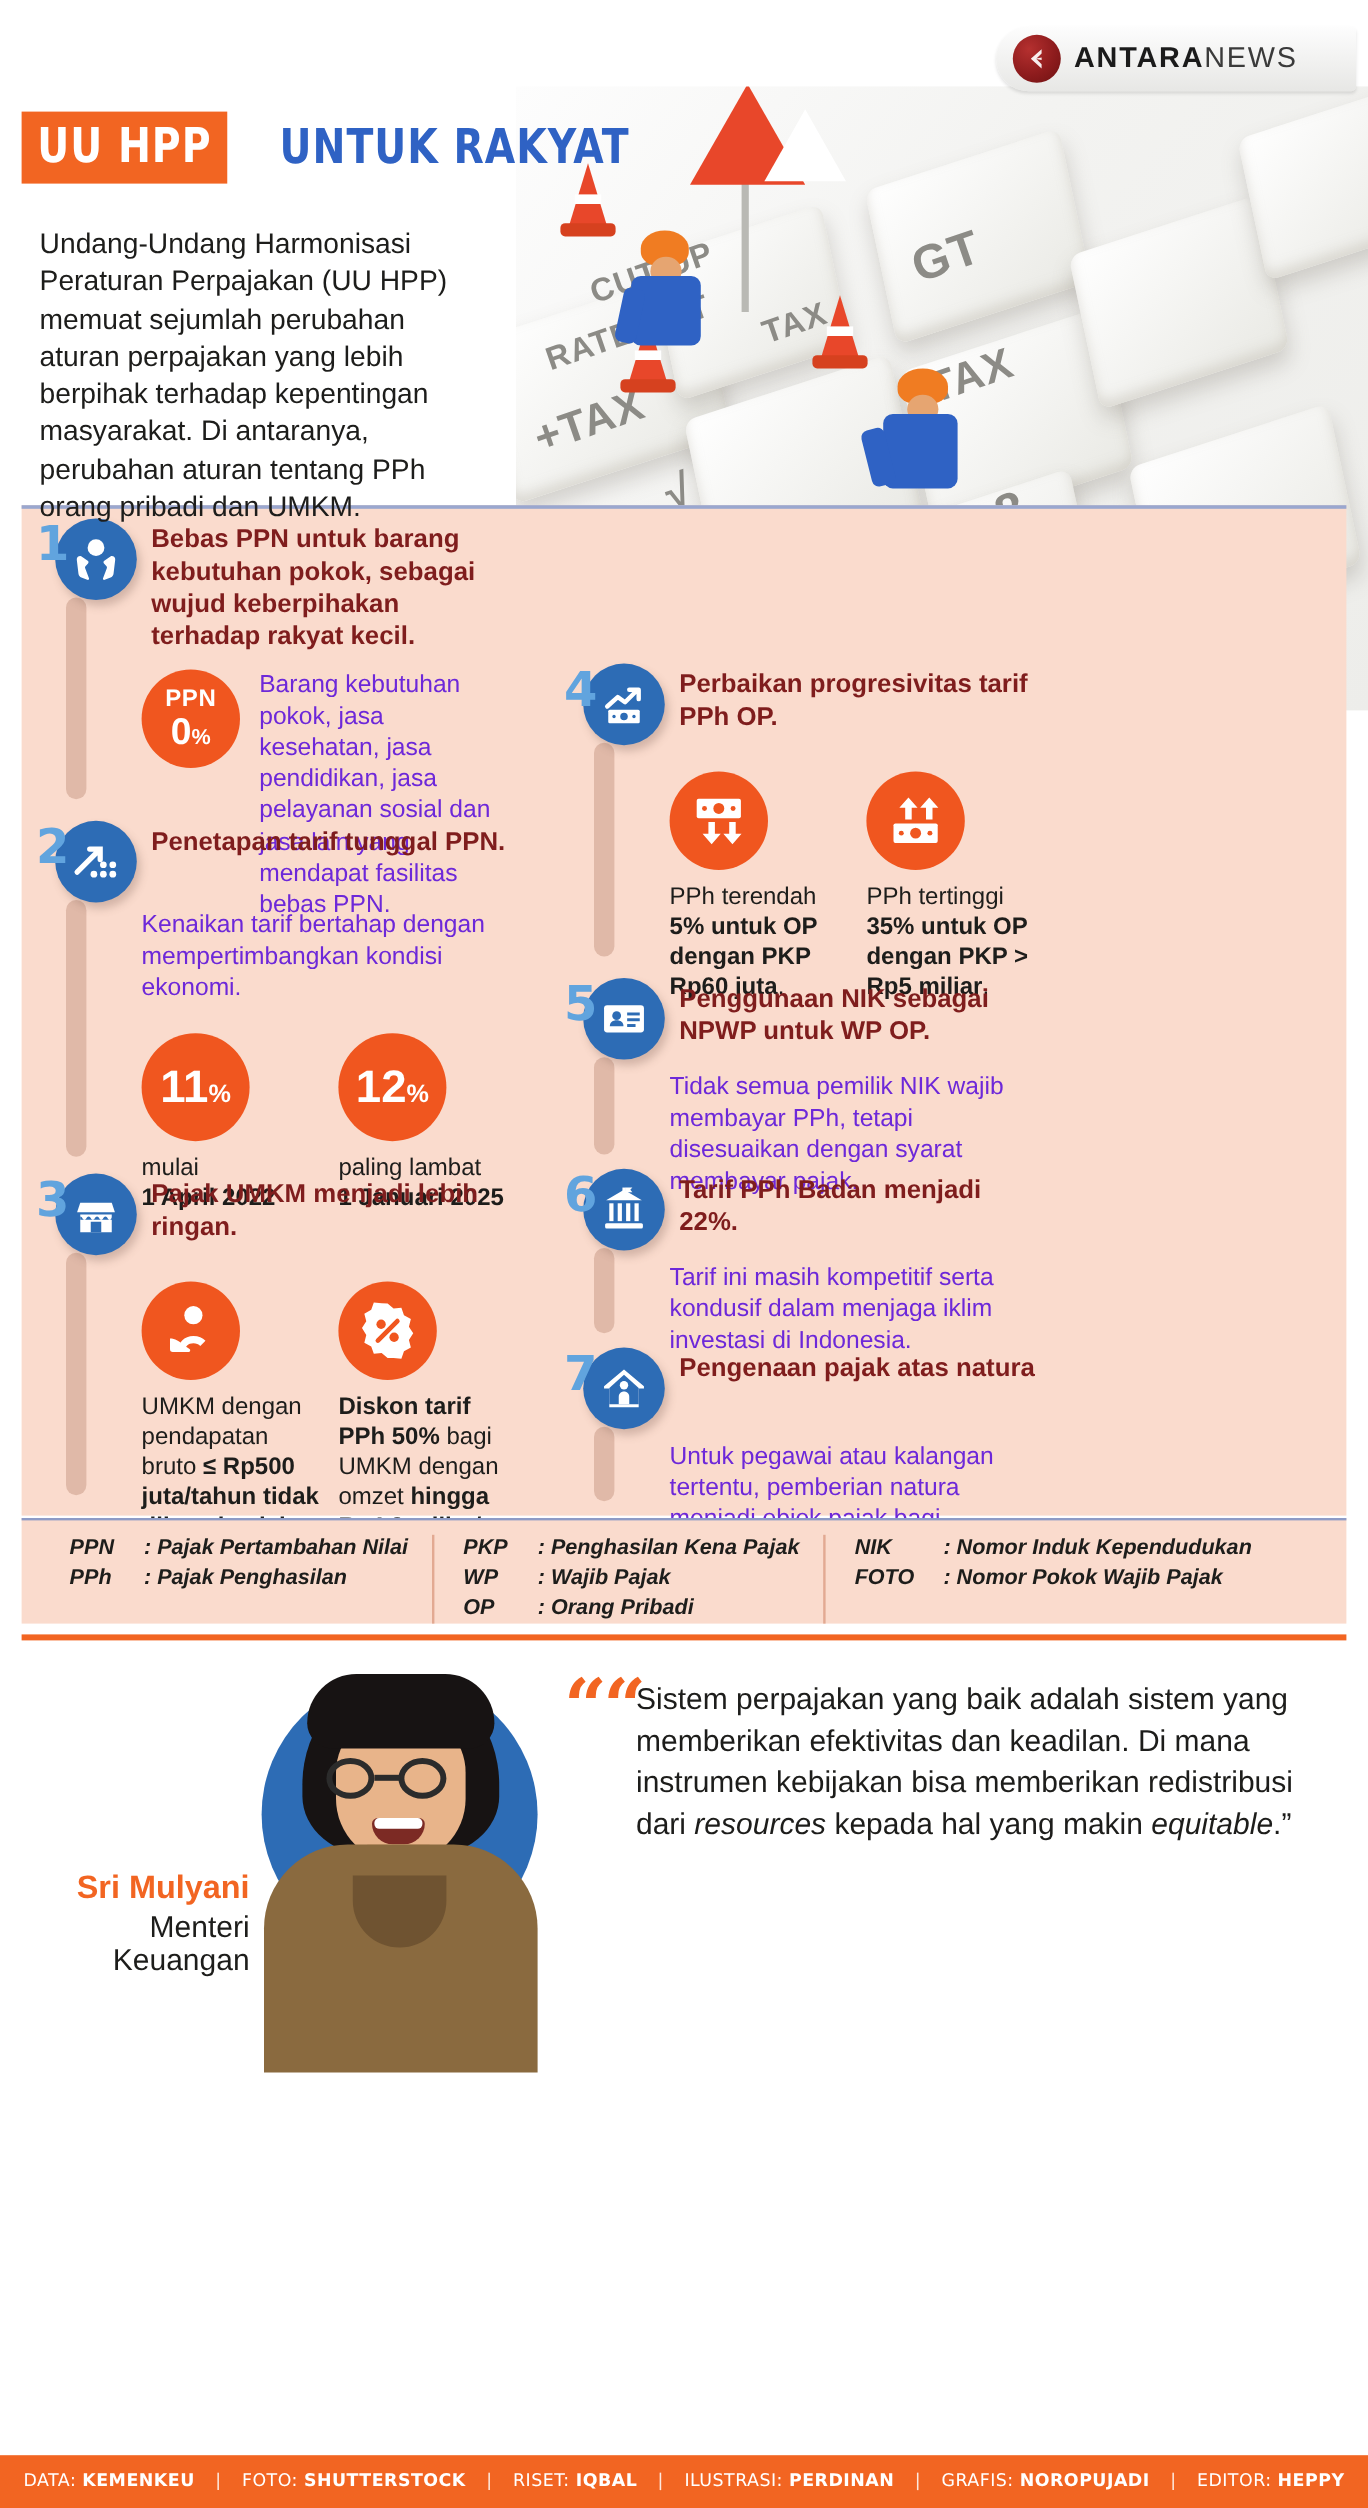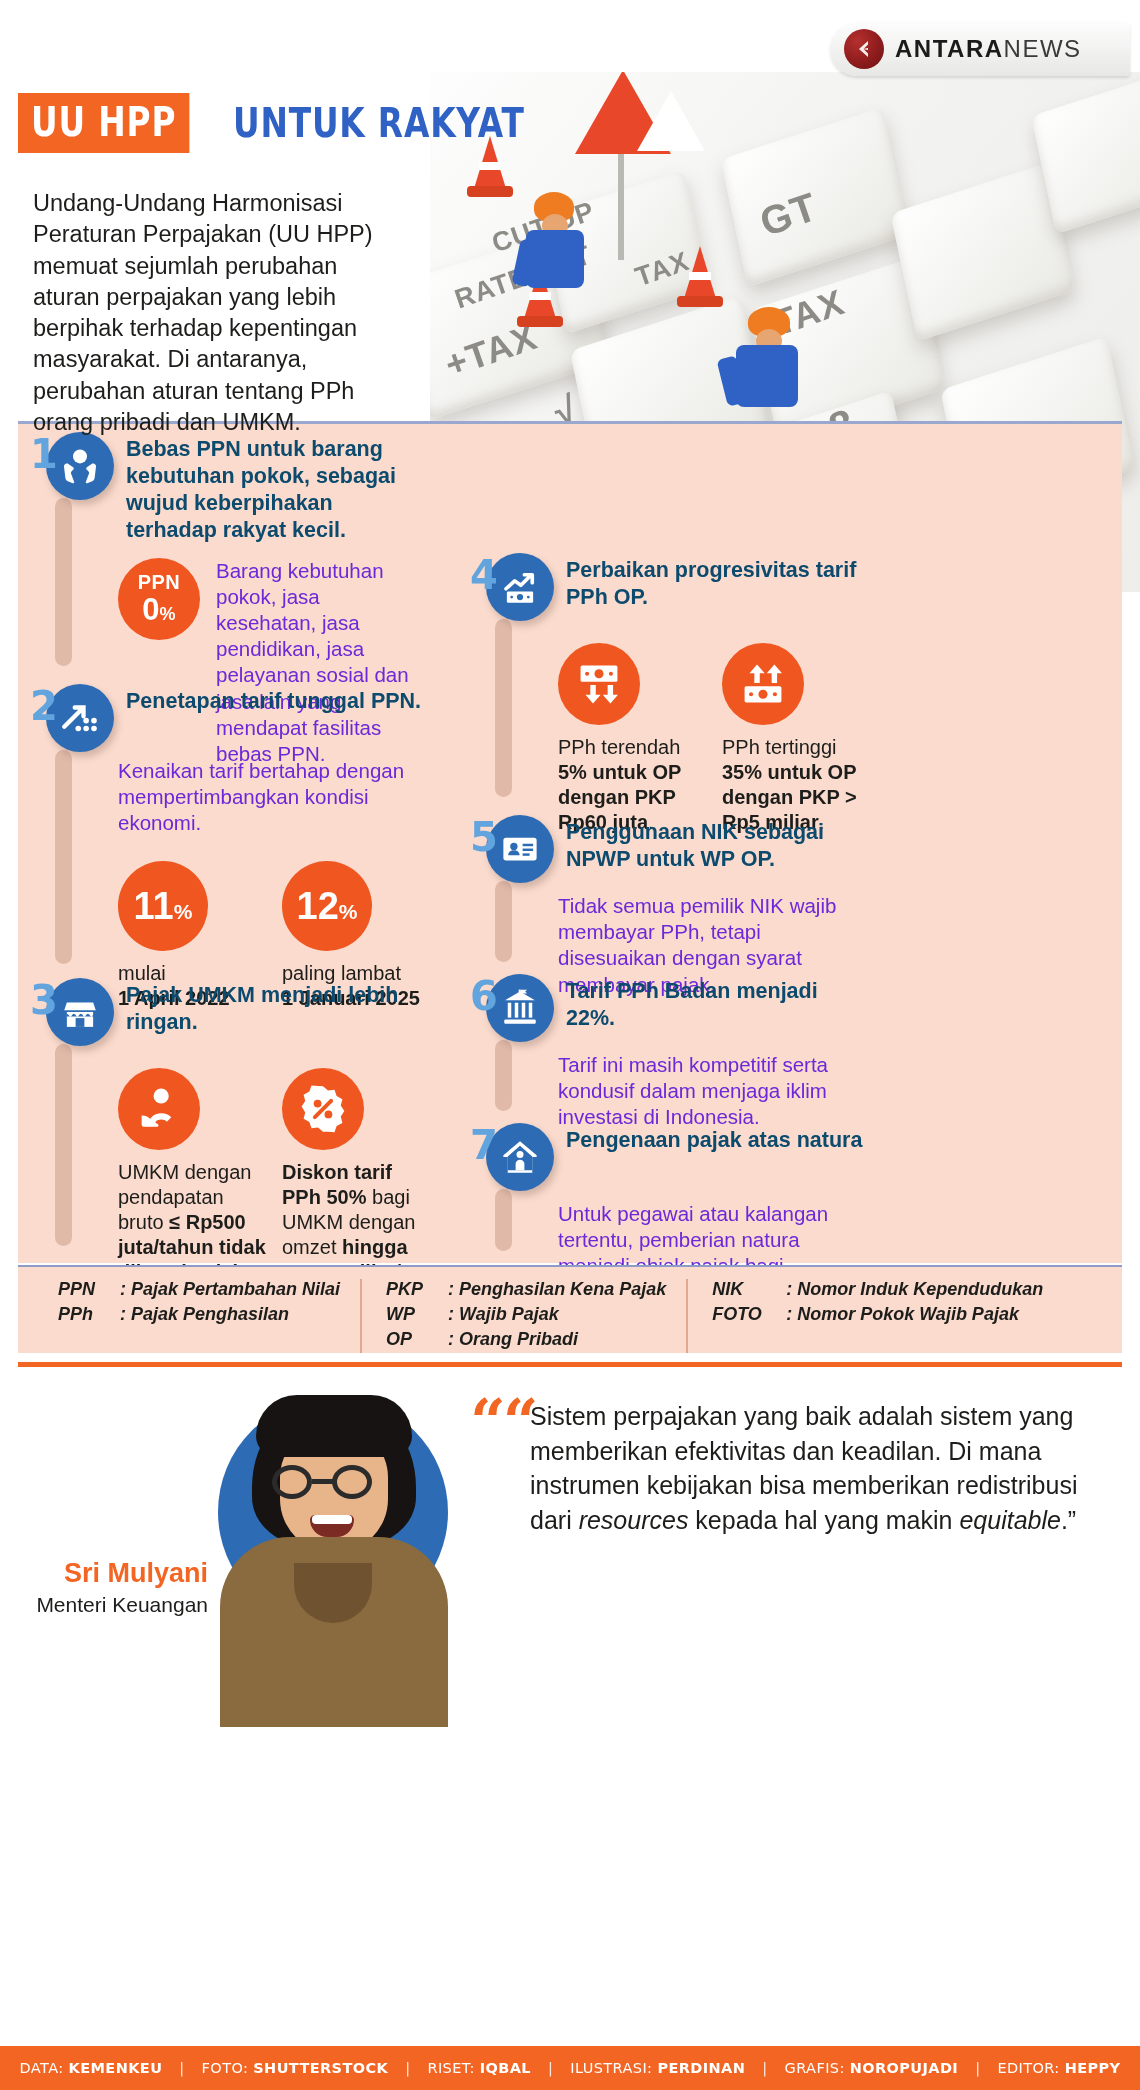--- a/index.html
+++ b/index.html
@@ -125,21 +125,21 @@
     margin-right:-4px; z-index:3; position:relative;
   }
   .circ{
     width:68px;height:68px;border-radius:50%;background:#2d6cb5;
     display:flex;align-items:center;justify-content:center;flex:0 0 auto;
     box-shadow:3px 5px 7px rgba(120,90,80,.3); z-index:2; position:relative;
   }
   .circ svg{ width:42px;height:42px; fill:#fff; }
   .item-title{
     margin-left:12px; font-size:21.5px; font-weight:700; line-height:1.25;
-    color:#0c4a6e; padding-top:4px; max-width:300px;
+    color:#7f1d1d; padding-top:4px; max-width:300px;
   }
   .stem{
     position:absolute; left:25px; top:66px; width:17px; bottom:8px;
     background:#e0b9a8; border-radius:9px;
   }
   .item-body{ margin-left:88px; padding-top:6px; }
   .desc{ font-size:20.5px; line-height:1.28; color:#6d28d9; }
   .obadge{
     width:82px;height:82px;border-radius:50%;background:#f0561f;
     display:flex;flex-direction:column;align-items:center;justify-content:center;
@@ -206,21 +206,21 @@
   .p-neck{ position:absolute; left:92px; top:150px; width:52px;height:36px; background:#d9a276;}
   .p-collar{ position:absolute; left:80px; top:176px; width:78px;height:60px;
              background:#6f5331; border-radius:0 0 40px 40px; }
 
   .qname{
     position:absolute; left:30px; top:192px; width:160px; text-align:right;
     color:#f26522; font-size:27px; font-weight:700; line-height:1.1;
   }
   .qrole{
     position:absolute; left:10px; top:226px; width:180px; text-align:right;
-    color:#1d1d1b; font-size:21px; line-height:1.1;
+    color:#1d1d1b; font-size:25px; line-height:1.1;
   }
   .qmark{
     position:absolute; left:452px; top:36px; color:#f26522;
     font-size:62px; font-weight:900; line-height:.6; letter-spacing:-3px;
     font-family:"DejaVu Serif", serif;
   }
   .qtext{
     position:absolute; left:512px; top:32px; width:572px;
     font-size:25px; line-height:1.38; color:#1d1d1b;
   }

